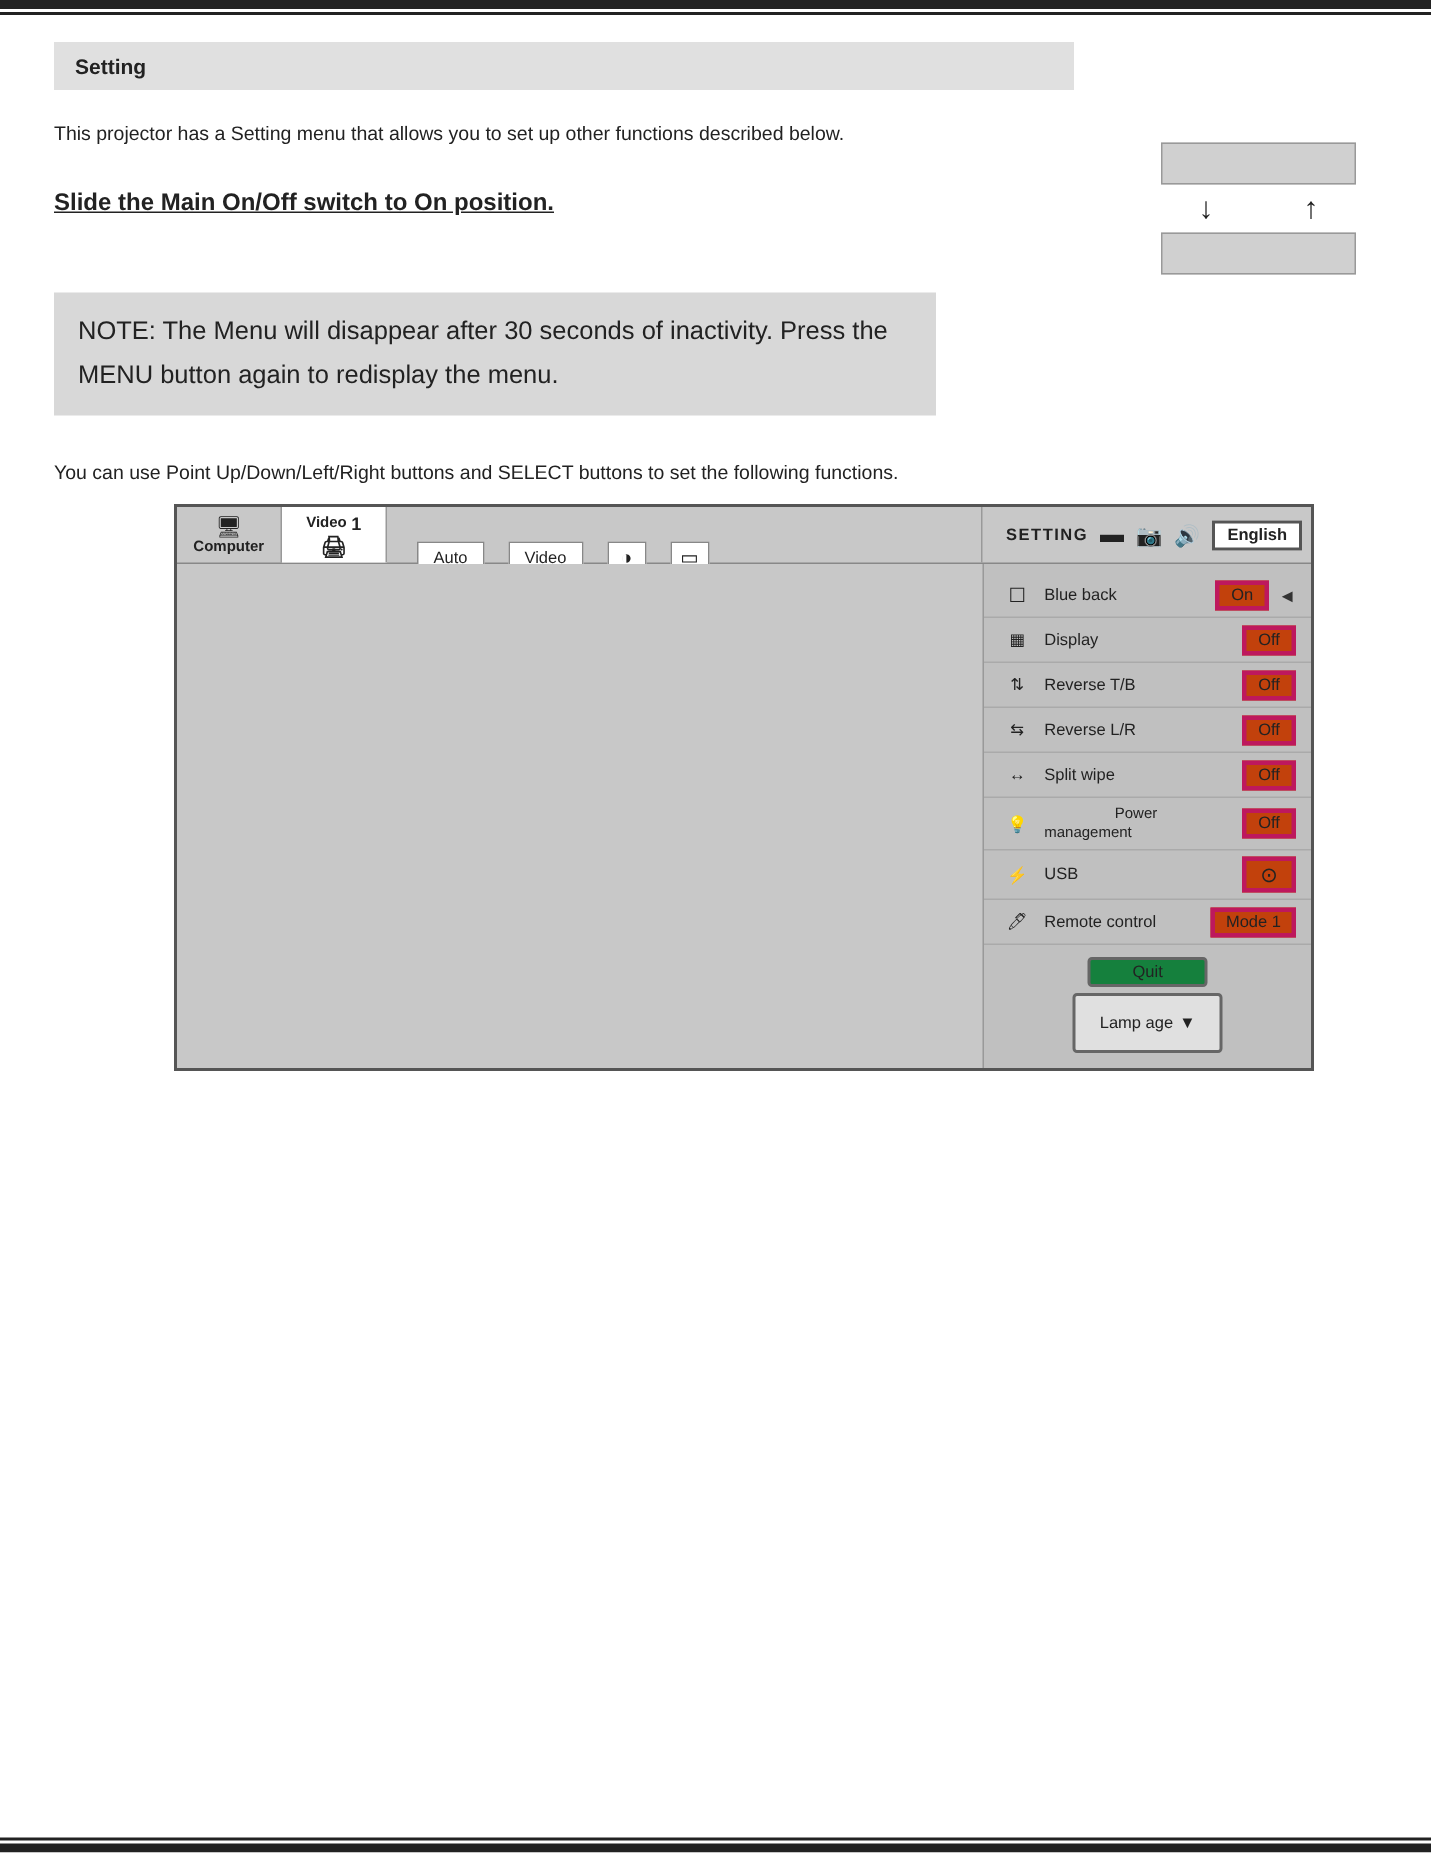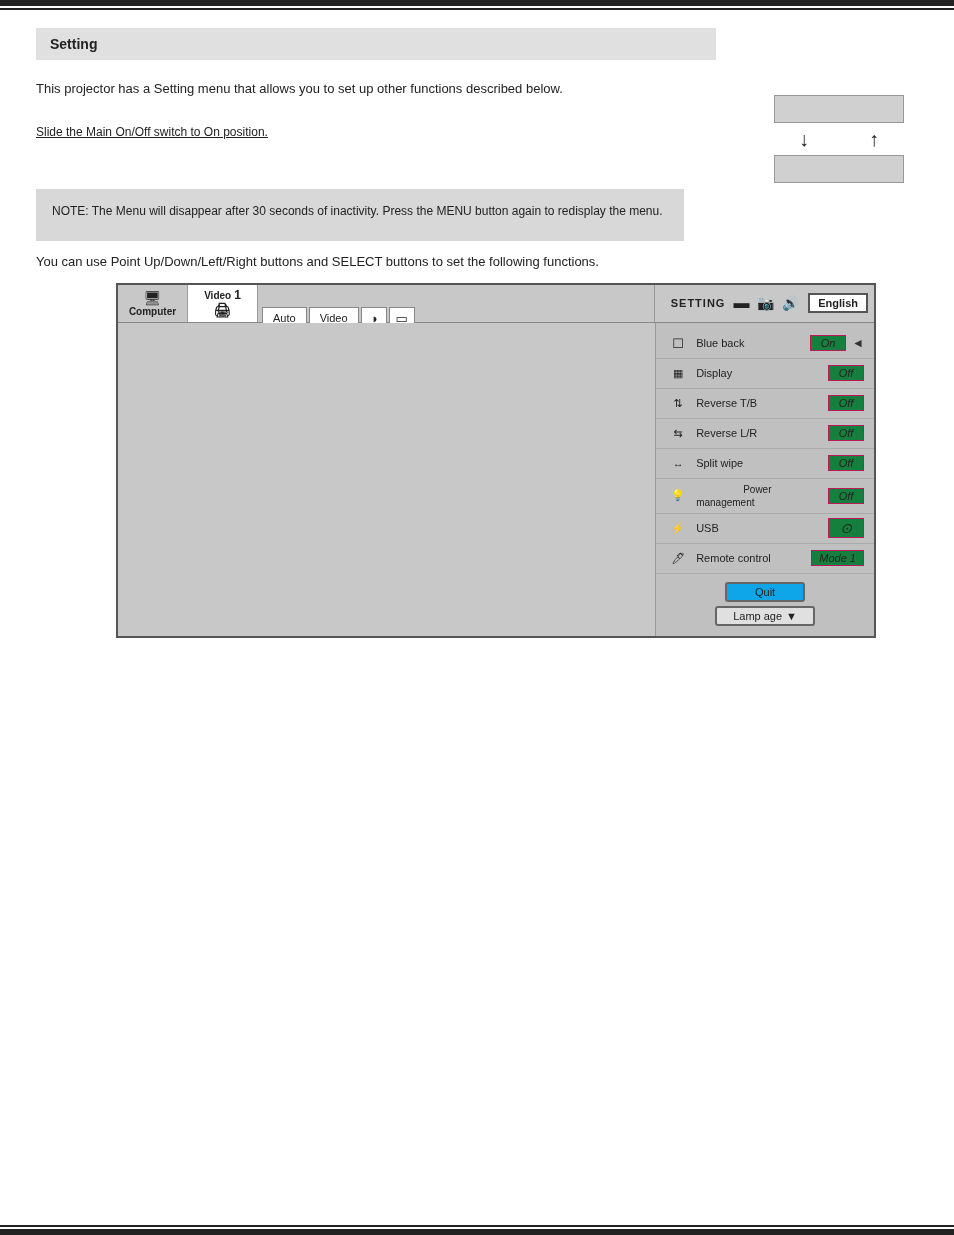--- a/index.html
+++ b/index.html
@@ -66,21 +66,22 @@
       line-height: 1.7;
       color: #222;
       margin-bottom: 10px;
       max-width: 700px;
     }
 
     .underline-text {
       text-decoration: underline;
       display: block;
       margin-bottom: 6px;
-      font-size: 12px;
+      font-size: 16px;
+      font-weight: bold;
     }
 
     
     .diagram-area {
       position: absolute;
       top: 95px;
       right: 50px;
       display: flex;
       flex-direction: column;
       align-items: center;
@@ -116,24 +117,24 @@
     .diagram-box-bottom {
       width: 130px;
       height: 28px;
       background: #d0d0d0;
       border: 1px solid #999;
     }
 
     
     .info-box {
       background: #d8d8d8;
-      width: 648px;
+      width: 588px;
       padding: 12px 16px;
-      margin: 18px 0 10px 0;
-      font-size: 12px;
+      margin: 18px 0 27px 0;
+      font-size: 17px;
       line-height: 1.7;
       min-height: 52px;
     }
 
     
     .second-text {
       font-size: 13px;
       line-height: 1.7;
       max-width: 700px;
     }
@@ -190,22 +191,22 @@
 
     .osd-tab-num {
       font-size: 12px;
       font-weight: bold;
     }
 
     .osd-mid {
       display: flex;
       align-items: center;
       flex: 1;
-      padding: 0 4px;
-      gap: 2px;
+      padding: 0 20px;
+      gap: 16px;
       margin-top: 30px;
     }
 
     .osd-btn {
       background: #fff;
       border: 1px solid #888;
       padding: 2px 10px;
       font-size: 11px;
       height: 22px;
       display: flex;
@@ -284,51 +285,50 @@
       text-align: center;
       flex-shrink: 0;
     }
 
     .setting-row-label {
       flex: 1;
       font-size: 11px;
     }
 
     .setting-row-value {
-      background: #15803d;
-      border: 1px solid #be185d;
+      background: #c2410c;
+      border: 3px solid #be185d;
       padding: 1px 7px;
       font-size: 11px;
       min-width: 36px;
       text-align: center;
-      font-style: italic;
     }
 
     .setting-row-arrow {
       font-size: 12px;
       color: #333;
     }
 
     .osd-quit-btn {
-      background: #0ea5e9;
+      background: #15803d;
       border: 2px solid #666;
       border-radius: 3px;
       padding: 2px 18px;
       font-size: 11px;
       display: block;
       margin: 8px auto 4px auto;
       text-align: center;
       width: 80px;
     }
 
     .osd-lampAge-btn {
       background: #e0e0e0;
       border: 2px solid #666;
       border-radius: 3px;
-      padding: 2px 10px;
+      padding: 12px 10px;
       font-size: 11px;
       display: flex;
       align-items: center;
       justify-content: center;
       margin: 4px auto;
       width: 100px;
       gap: 4px;
     }
 
     .power-label {

